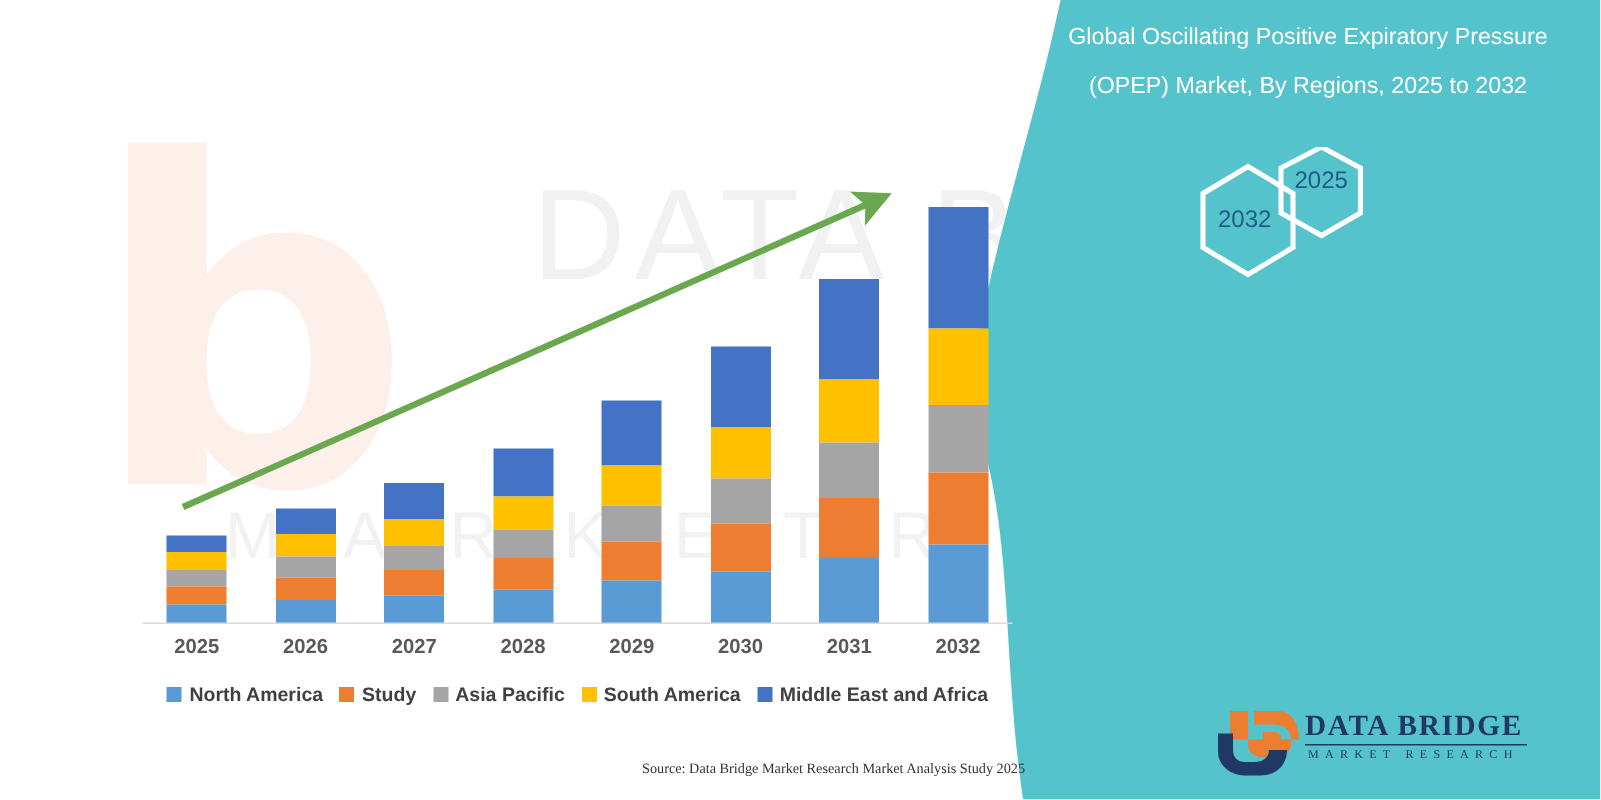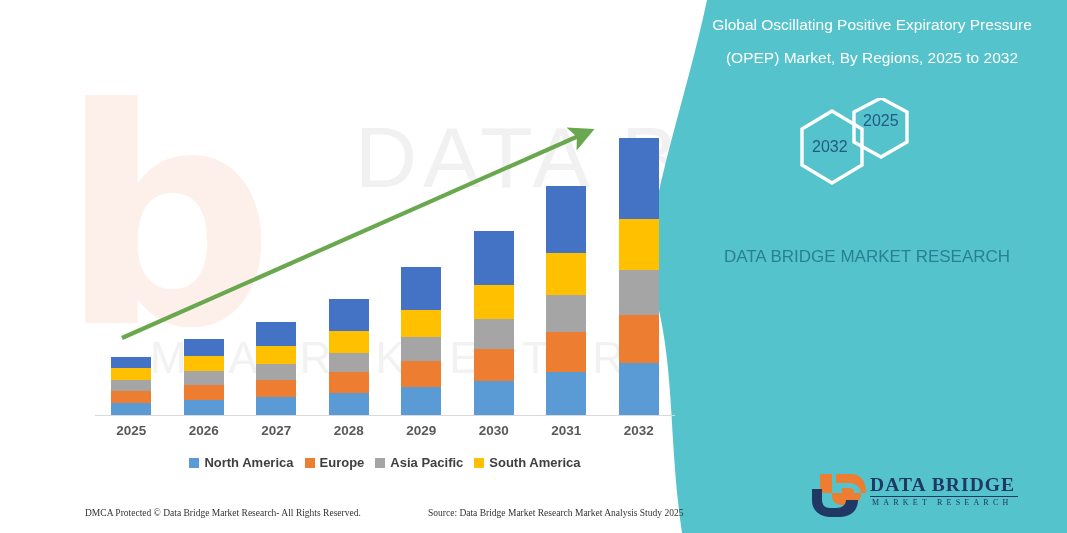--- a/index.html
+++ b/index.html
@@ -342,51 +342,53 @@
         <div class="xlabel" style="left: 507.75px;">2032</div>
       </div>
 
     <div class="legend" id="legend">
         <div class="legend-item">
           <span class="legend-swatch" style="background: rgb(91, 155, 213);"></span>
           <span class="legend-label">North America</span>
         </div>
         <div class="legend-item">
           <span class="legend-swatch" style="background: rgb(237, 125, 49);"></span>
-          <span class="legend-label">Europe</span>
+          <span class="legend-label">Study</span>
         </div>
         <div class="legend-item">
           <span class="legend-swatch" style="background: rgb(165, 165, 165);"></span>
           <span class="legend-label">Asia Pacific</span>
         </div>
         <div class="legend-item">
           <span class="legend-swatch" style="background: rgb(255, 192, 0);"></span>
           <span class="legend-label">South America</span>
         </div>
+        <div class="legend-item">
+          <span class="legend-swatch" style="background: rgb(68, 114, 196);"></span>
+          <span class="legend-label">Middle East and Africa</span>
+        </div>
       </div>
 
-    <div class="footer-left">DMCA Protected © Data Bridge Market Research-  All Rights Reserved.</div>
     <div class="footer-right">Source: Data Bridge Market Research  Market Analysis Study 2025</div>
   </div>
 
   <div class="right-content" style="left:647px;">
     <div class="panel-title">Global Oscillating Positive Expiratory Pressure (OPEP) Market, By Regions, 2025 to 2032</div>
 
     <div class="hexes">
       <svg width="240" height="110" viewBox="0 0 240 110">
 
         <polygon points="45,31 75,13 105,31 105,67 75,85 45,67" fill="none" stroke="#ffffff" stroke-width="3.4"></polygon>
 
         <polygon points="97,14 124,0 150,14 150,44 124,59 97,44" fill="none" stroke="#ffffff" stroke-width="3.4"></polygon>
       </svg>
       <div class="hex-label" style="left:55px; top:40px;">2032</div>
       <div class="hex-label" style="left:106px; top:14px;">2025</div>
     </div>
 
-    <div class="brand-text">DATA BRIDGE MARKET RESEARCH</div>
 
     <div class="logo">
       <svg width="56" height="46" viewBox="0 0 56 46">
         <path d="M10 2 L22 2 L22 24 C22 30 27 33 33 33 L40 33 C47 33 51 28 51 22 C51 15 46 11 39 11 L26 11 L26 2 L41 2 C52 2 56 11 56 21 L44 21 C44 17 42 16 39 16 L32 16 L32 21 L10 21 Z" fill="#ed7d31"></path>
         <path d="M2 17 L2 29 C2 38 10 45 20 45 L30 45 C41 45 48 38 48 28 L36 28 C36 33 32 36 26 36 L20 36 C15 36 12 33 12 28 L12 17 Z" fill="#1f3864"></path>
       </svg>
       <div class="logo-name">DATA BRIDGE</div>
       <div class="logo-rule"></div>
       <div class="logo-sub">MARKET  RESEARCH</div>
     </div>

